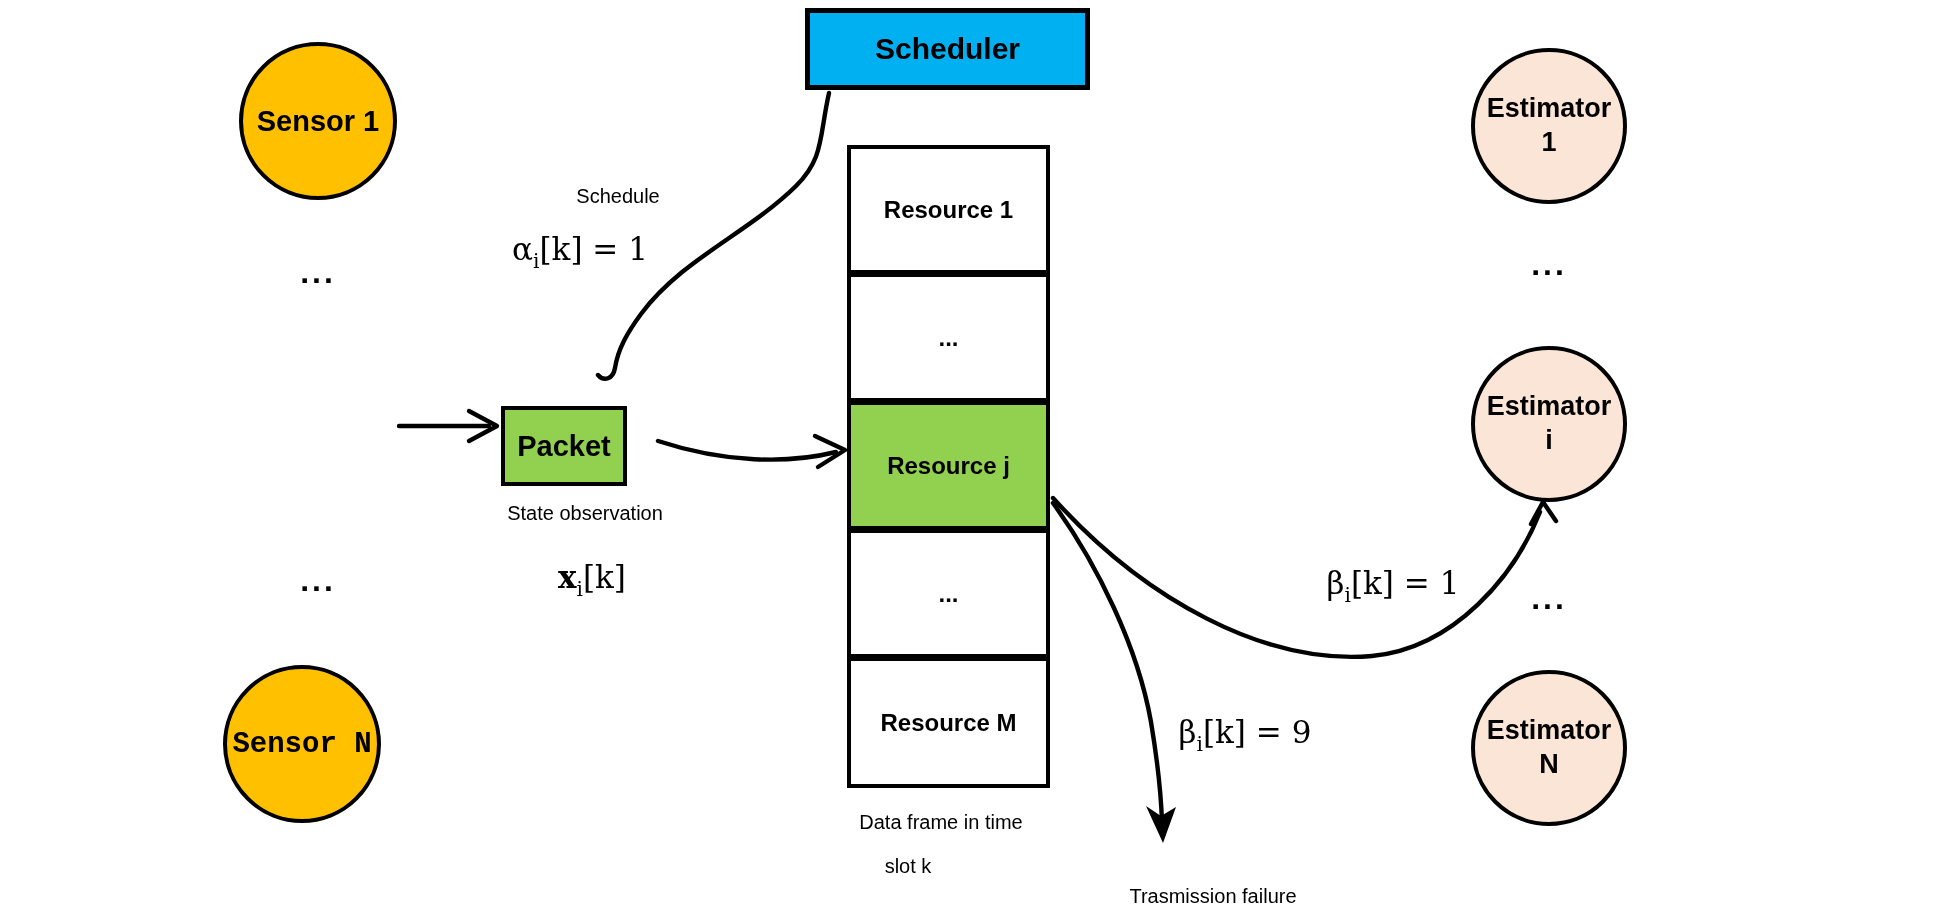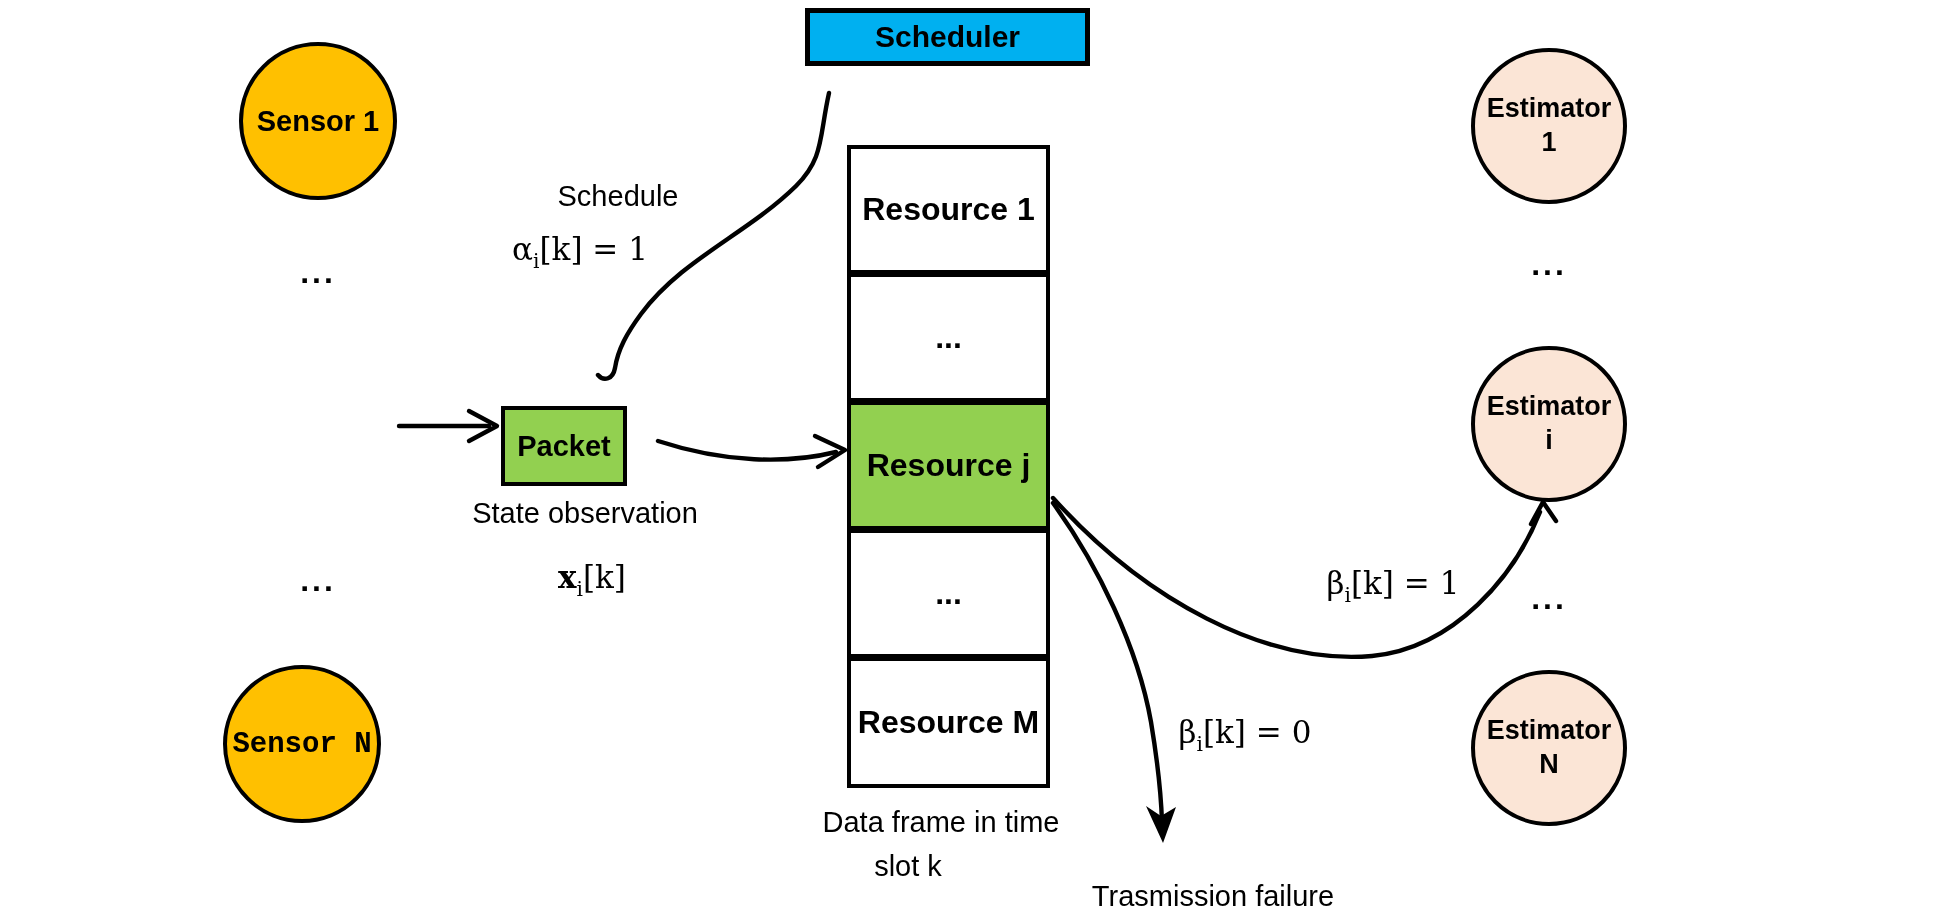--- a/index.html
+++ b/index.html
@@ -15,37 +15,37 @@
     display:flex; align-items:center; justify-content:center;
     text-align:center; font-weight:bold;
   }
   .sensor   { width:158px; height:158px; background:var(--sensor-fill); font-size:29px; }
   .estimator{ width:156px; height:156px; background:var(--estimator-fill); font-size:27px; line-height:1.25; }
   .box {
     position:absolute; border:4px solid #000; box-sizing:border-box;
     display:flex; align-items:center; justify-content:center;
     font-weight:bold; text-align:center;
   }
-  .scheduler { left:805px; top:8px;  width:285px; height:58px; border-width:5px;
+  .scheduler { left:805px; top:8px;  width:285px; height:82px; border-width:5px;
                background:var(--scheduler-fill); font-size:30px; }
   .packet    { left:501px; top:406px; width:126px; height:80px;
                background:var(--resource-fill); font-size:29px; }
   .stack { position:absolute; left:847px; top:145px; width:203px; }
   .cell {
     box-sizing:border-box; width:203px; height:129px;
     border:4px solid #000; margin-top:-1px; background:#fff;
     display:flex; align-items:center; justify-content:center;
-    font-weight:bold; font-size:32px;
+    font-weight:bold; font-size:24px;
   }
   .cell:first-child { margin-top:0; }
   .cell.last { height:131px; }
   .cell.hl { background:var(--resource-fill); }
   .note {
     position:absolute; transform:translate(-50%,-50%);
-    font-size:29px; white-space:nowrap;
+    font-size:20px; white-space:nowrap;
   }
   .math {
     position:absolute; transform:translate(-50%,-50%);
     font-family:"DejaVu Serif", serif; font-size:31px; white-space:nowrap;
   }
   .math sub { font-size:0.65em; }
   .math .mbold { font-weight:bold; }
   .ellipsis {
     position:absolute; transform:translate(-50%,-50%);
     font-weight:bold; font-size:32px; letter-spacing:3px; white-space:nowrap;
@@ -118,21 +118,21 @@
   <div class="note" style="left:618px; top:196px;">Schedule</div>
   <div class="note" style="left:585px; top:513px;">State observation</div>
   <div class="note" style="left:1213px; top:896px;">Trasmission failure</div>
 
   <div class="math" style="left:580px; top:252px;"><span>α</span><sub>i</sub><span>[k] = 1</span></div>
 
   <div class="math" style="left:576px; top:580px;margin-left:16px;"><span class="mbold">x</span><sub>i</sub><span>[k]</span></div>
 
   <div class="math" style="left:1373px; top:586px;margin-left:20px;"><span>β</span><sub>i</sub><span>[k] = 1</span></div>
 
-  <div class="math" style="left:1245px; top:735px;"><span>β</span><sub>i</sub><span>[k] = 0</span></div>
+  <div class="math" style="left:1245px; top:735px;"><span>β</span><sub>i</sub><span>[k] = 9</span></div>
 
   <svg class="overlay" width="1953" height="909" viewBox="0 0 1953 909">
     <g stroke="#000" stroke-width="4.4" fill="none" stroke-linecap="round" stroke-linejoin="round">
 
       <path d="M 399 426 L 489 426"></path>
       <polyline points="469,411 497,426 469,441"></polyline>
 
       <path d="M 829 93 C 819 138, 824 158, 796 186 C 747 234, 682 259, 641 314 C 627 333, 618 349, 615 368 C 613 379, 604 382, 598 375"></path>
 
       <path d="M 658 441 C 725 463, 788 464, 836 452"></path>

